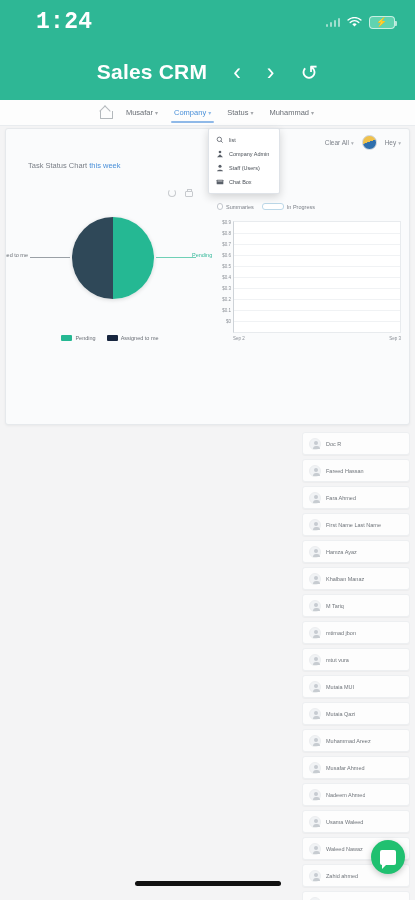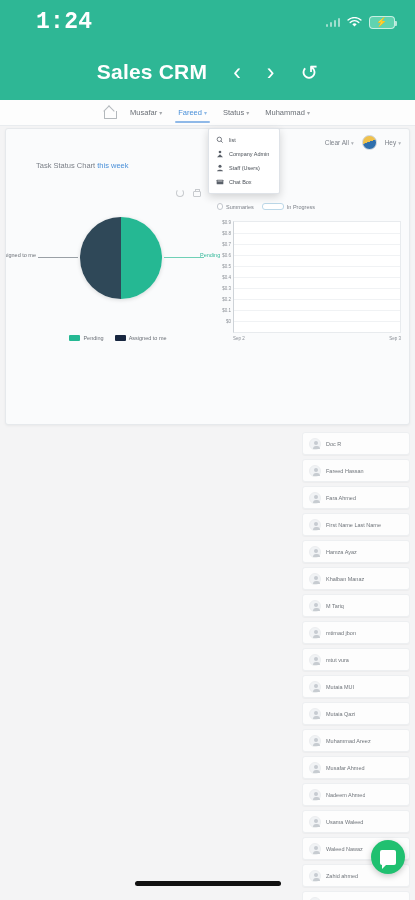--- a/index.html
+++ b/index.html
@@ -82,21 +82,21 @@
   }
   .filt-lbl { font-size: 6.5px; color: #7d828a; }
   .filt-lbl .cart { font-size: 5.5px; margin-left: 2px; opacity: .6; }
   .avatar {
     width: 15px; height: 15px; border-radius: 50%;
     background: linear-gradient(160deg,#f0c14b 0%,#f0c14b 45%,#2f6fad 46%,#2f6fad 100%);
     border: 1px solid #ccd3da; overflow: hidden;
   }
 
   
-  .pie-panel { position: absolute; left: 12px; top: 22px; width: 200px; height: 270px; }
+  .pie-panel { position: absolute; left: 4px; top: 22px; width: 200px; height: 270px; }
   .pie-title { position:absolute; left: 18px; top: 10px; font-size: 7.5px; color: #7a7f87; }
   .pie-title b { color: #4a90d9; font-weight: normal; }
   .pie-tools { position:absolute; right: 18px; top: 38px; display:flex; gap:8px; opacity:.45; }
   .t-ico { width: 8px; height: 8px; position: relative; }
   .t-ico.reload { border:1px solid #8b9097; border-radius:50%; border-top-color:transparent; }
   .t-ico.print:before { content:""; position:absolute; left:1px; top:2px; width:6px; height:4px;
     border:1px solid #8b9097; border-radius:1px; }
   .t-ico.print:after { content:""; position:absolute; left:2.5px; top:0; width:3px; height:2px;
     border:1px solid #8b9097; border-bottom:none; }
 
@@ -228,21 +228,21 @@
     <div class="navbtn">›</div>
     <div class="navbtn refresh">↺</div>
   </div>
 
   <div class="webnav">
     <div class="home-ico"></div>
     <div class="navitem">
       <span>Musafar</span><span class="cart">▾</span>
     </div>
     <div class="navitem active">
-      <span>Fareed</span><span class="cart">▾</span>
+      <span>Company</span><span class="cart">▾</span>
     </div>
     <div class="navitem">
       <span>Status</span><span class="cart">▾</span>
     </div>
     <div class="navitem">
       <span>Muhammad</span><span class="cart">▾</span>
     </div>
   </div>
 
   <div class="board">

